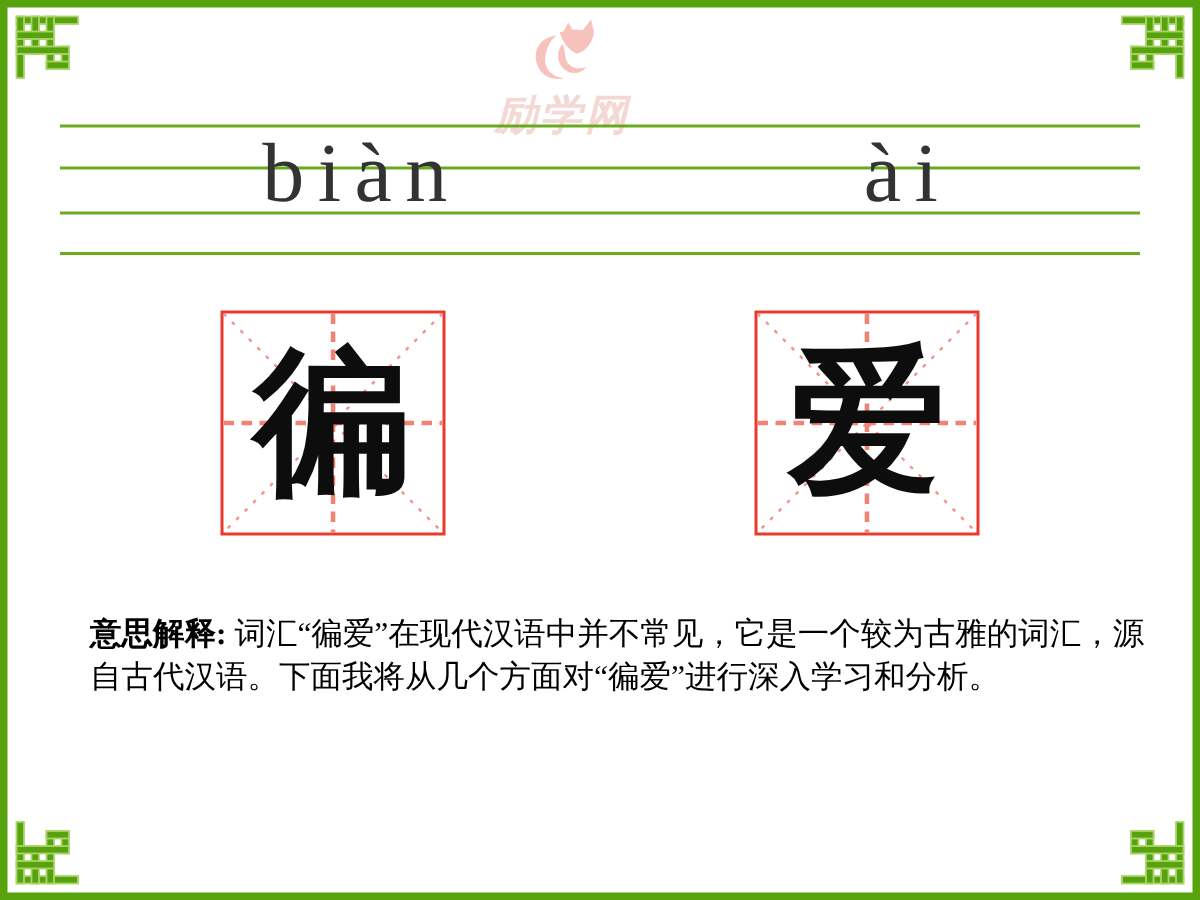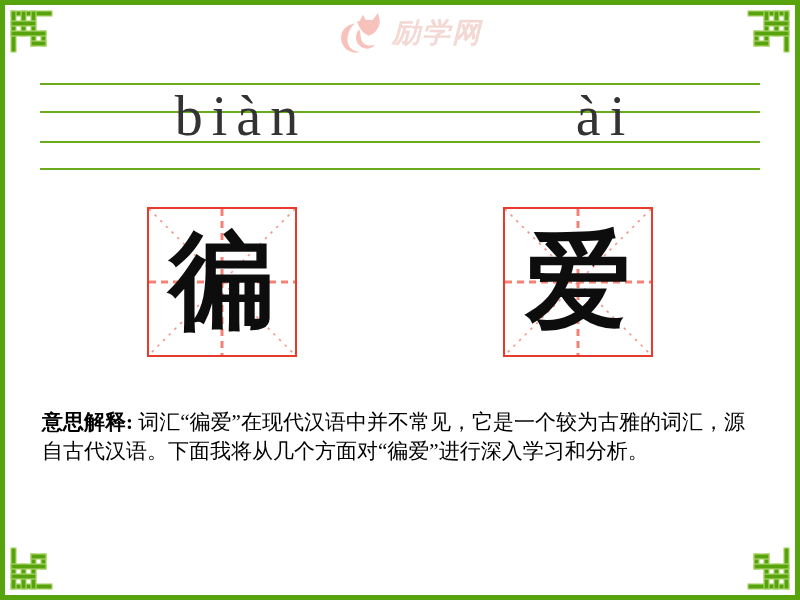--- a/index.html
+++ b/index.html
@@ -22,21 +22,21 @@
   }
   
   .frame{position:absolute;inset:0;border:5px solid var(--frame-green);pointer-events:none;}
   
   .fret{position:absolute;width:48px;height:48px;}
   .fret.tl{left:6px;top:6px;}
   .fret.tr{right:6px;top:6px;transform:scaleX(-1);}
   .fret.bl{left:6px;bottom:6px;transform:scaleY(-1);}
   .fret.br{right:6px;bottom:6px;transform:scale(-1,-1);}
   
-  .logo{position:absolute;left:330px;top:12px;display:flex;align-items:center;gap:4px;}
+  .logo{position:absolute;left:330px;top:12px;display:flex;align-items:center;gap:4px;flex-direction:column;}
   .logo-icon{width:58px;height:42px;}
   .logo-text{
     font-size:28px;font-weight:bold;font-style:italic;letter-spacing:2px;
     color:var(--logo-text-pink);font-family:"Liberation Sans",sans-serif;
   }
   
   .staff{position:absolute;left:40px;top:83px;width:720px;height:87px;}
   .staff-line{position:absolute;left:0;width:720px;height:2px;background:var(--staff-line-green);}
   .staff-line.l1{top:0;}
   .staff-line.l2{top:28px;}
@@ -57,21 +57,21 @@
   .hanzi-box.b1{left:147px;}
   .hanzi-box.b2{left:503px;}
   .hanzi-grid{position:absolute;inset:0;width:100%;height:100%;}
   .hanzi-char{
     position:absolute;inset:0;display:flex;align-items:center;justify-content:center;
     font-family:"Liberation Serif",serif;font-weight:700;font-size:106px;
     color:var(--hanzi-color);line-height:1;
   }
   
   .explain{
-    position:absolute;left:42px;top:408px;width:718px;
+    position:absolute;left:60px;top:408px;width:718px;
     font-family:"Liberation Serif",serif;font-size:21px;line-height:29px;
     color:var(--text-color);text-align:left;
   }
   .explain .label{font-weight:bold;}
 </style>
 </head>
 <body>
 
 <svg width="0" height="0" style="position:absolute" aria-hidden="true">
   <defs>

